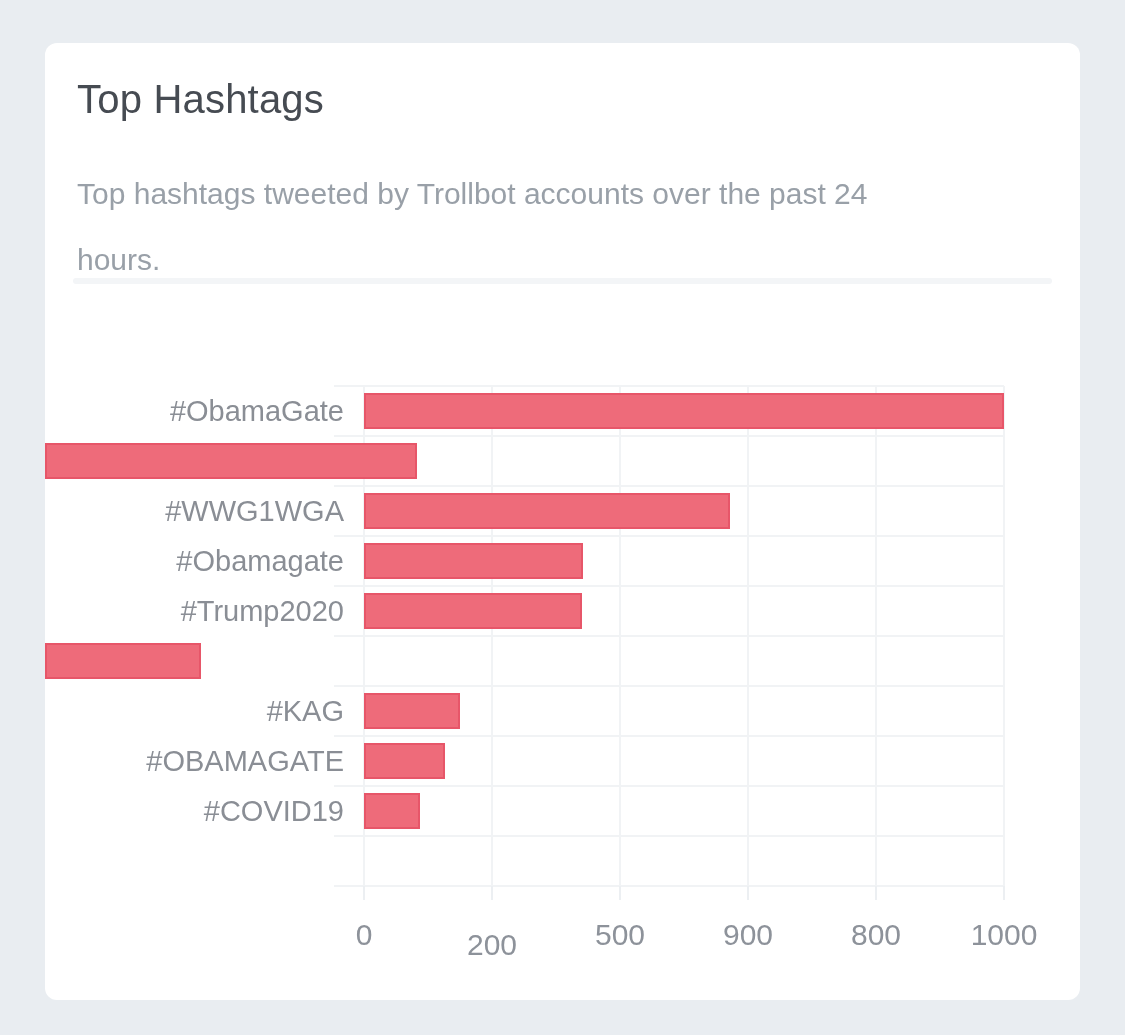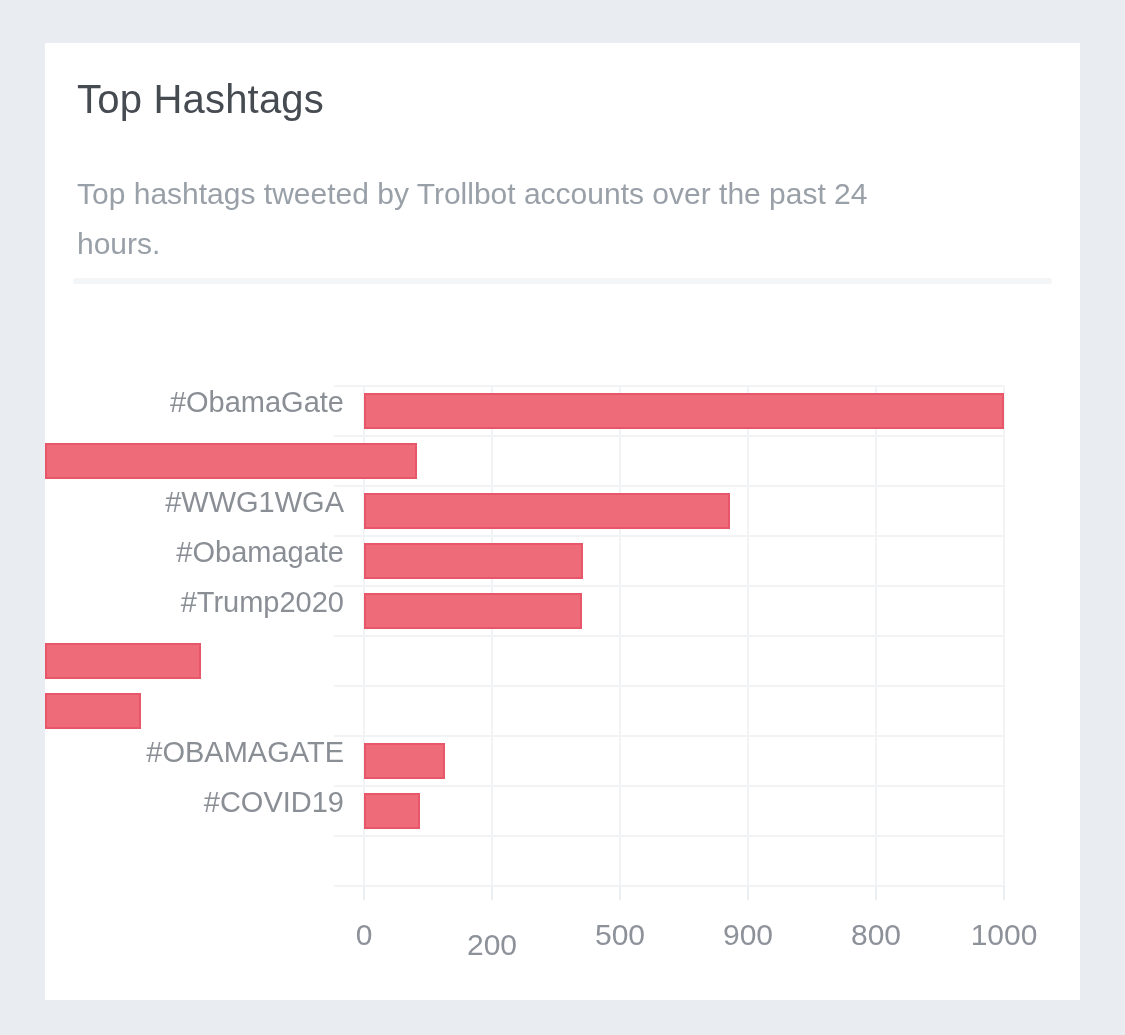--- a/index.html
+++ b/index.html
@@ -4,46 +4,46 @@
 <style>
   * { margin:0; padding:0; box-sizing:border-box; }
   body { background:#e9edf1; }
   .page {
     position:relative; width:1125px; height:1035px;
     background:#e9edf1; overflow:hidden;
     font-family:"Liberation Sans", sans-serif;
   }
   .card {
     position:absolute; left:45px; top:43px; width:1035px; height:957px;
-    background:#ffffff; border-radius:0;padding-left:24px;
+    background:#ffffff; border-radius:12px;padding-left:24px;
   }
   .card-title {
     position:absolute; left:32px; top:34px;
     font-size:40px; font-weight:300; color:#464b52; letter-spacing:0.2px;
   }
   .card-subtitle {
-    position:absolute; left:32px; top:126px; width:880px;
-    font-size:30px; line-height:50px; font-weight:300; color:#99a0a8;
+    position:absolute; left:32px; top:118px; width:880px;
+    font-size:30px; line-height:66px; font-weight:300; color:#99a0a8;
   }
   .divider {
     position:absolute; left:28px; right:28px; top:235px; height:6px;
     background:#f3f5f7; border-radius:3px;
   }
   .plot {
     position:absolute; left:319px; top:343px; width:640px; height:500px;
   }
   .vline { position:absolute; top:0; width:2px; height:500px; background:#f1f3f5; }
   .hline { position:absolute; left:-30px; width:670px; height:2px; background:#f1f3f5; }
   .tickmark { position:absolute; top:500px; width:2px; height:14px; background:#eceff2; }
   .ticklabel {
     position:absolute; top:532px; transform:translateX(-50%);
     font-size:30px; font-weight:300; color:#8d929a; white-space:nowrap;
   }
   .rows { position:absolute; left:0; top:343px; width:959px; }
-  .row { display:flex; height:50px; }
+  .row { display:flex; height:50px; align-items:center; }
   .cat {
     width:319px; padding-right:20px; text-align:right;
     font-size:29px; color:#8a8e95; white-space:nowrap;
   }
   .track { position:relative; width:640px; height:50px; }
   .bar {
     position:absolute; left:0; top:7px; height:36px;
     background:#ee6b7a; border:2px solid #e75669;
   }
 </style>
@@ -116,20 +116,21 @@
           <div class="track">
             <div class="bar" style="width: 218.24px; background: rgb(238, 107, 122); border-color: rgb(231, 86, 105);"></div>
           </div>
         </div>
         <div class="row">
           <div class="track">
             <div class="bar" style="width: 155.52px; background: rgb(238, 107, 122); border-color: rgb(231, 86, 105);"></div>
           </div>
         </div>
         <div class="row">
+          <div class="cat">#KAG</div>
           <div class="track">
             <div class="bar" style="width: 96px; background: rgb(238, 107, 122); border-color: rgb(231, 86, 105);"></div>
           </div>
         </div>
         <div class="row">
           <div class="cat">#OBAMAGATE</div>
           <div class="track">
             <div class="bar" style="width: 81.28px; background: rgb(238, 107, 122); border-color: rgb(231, 86, 105);"></div>
           </div>
         </div>

